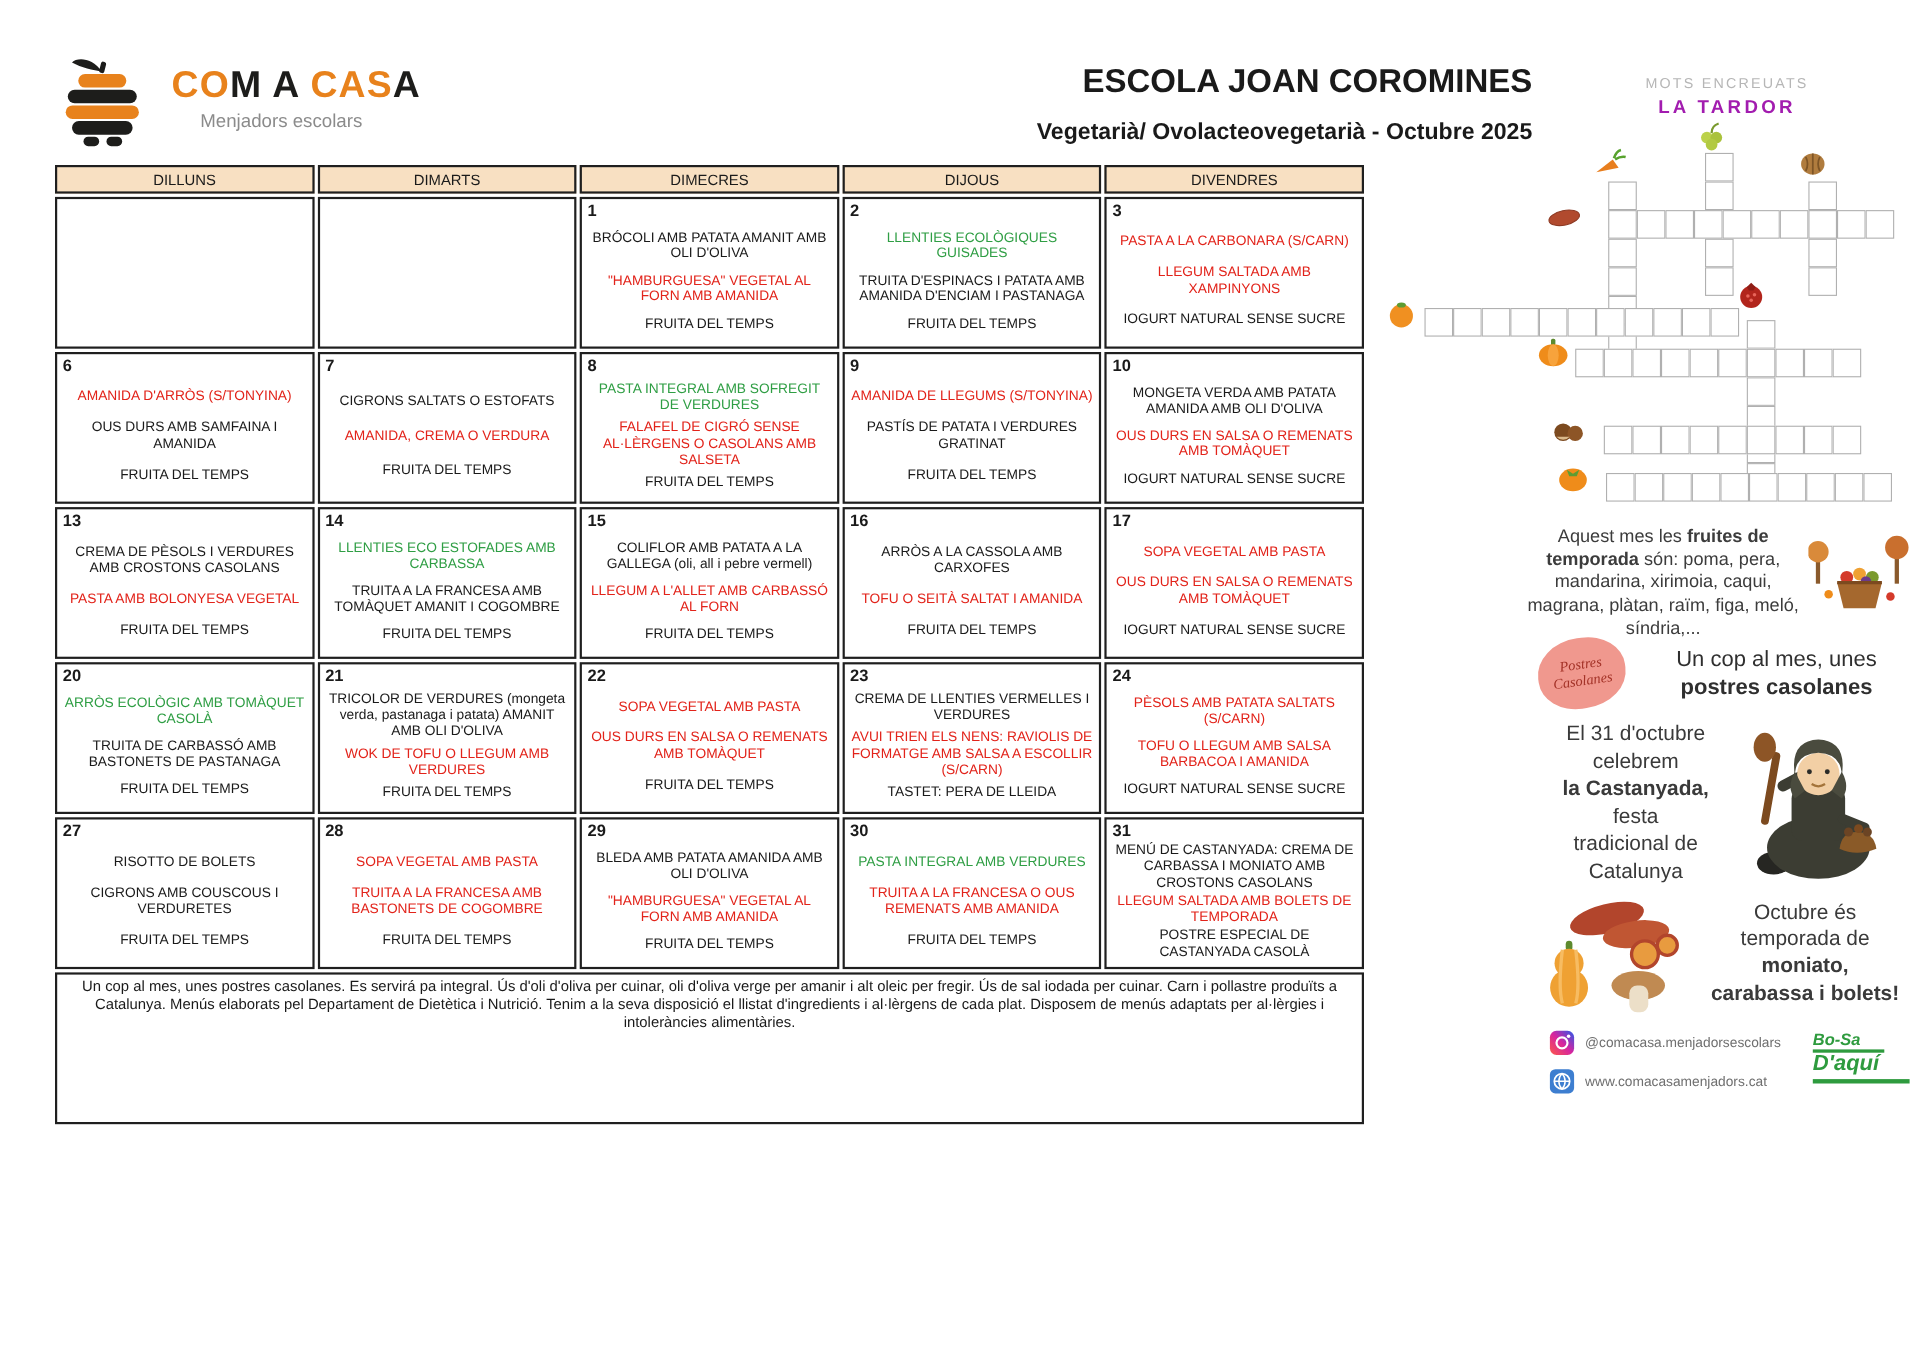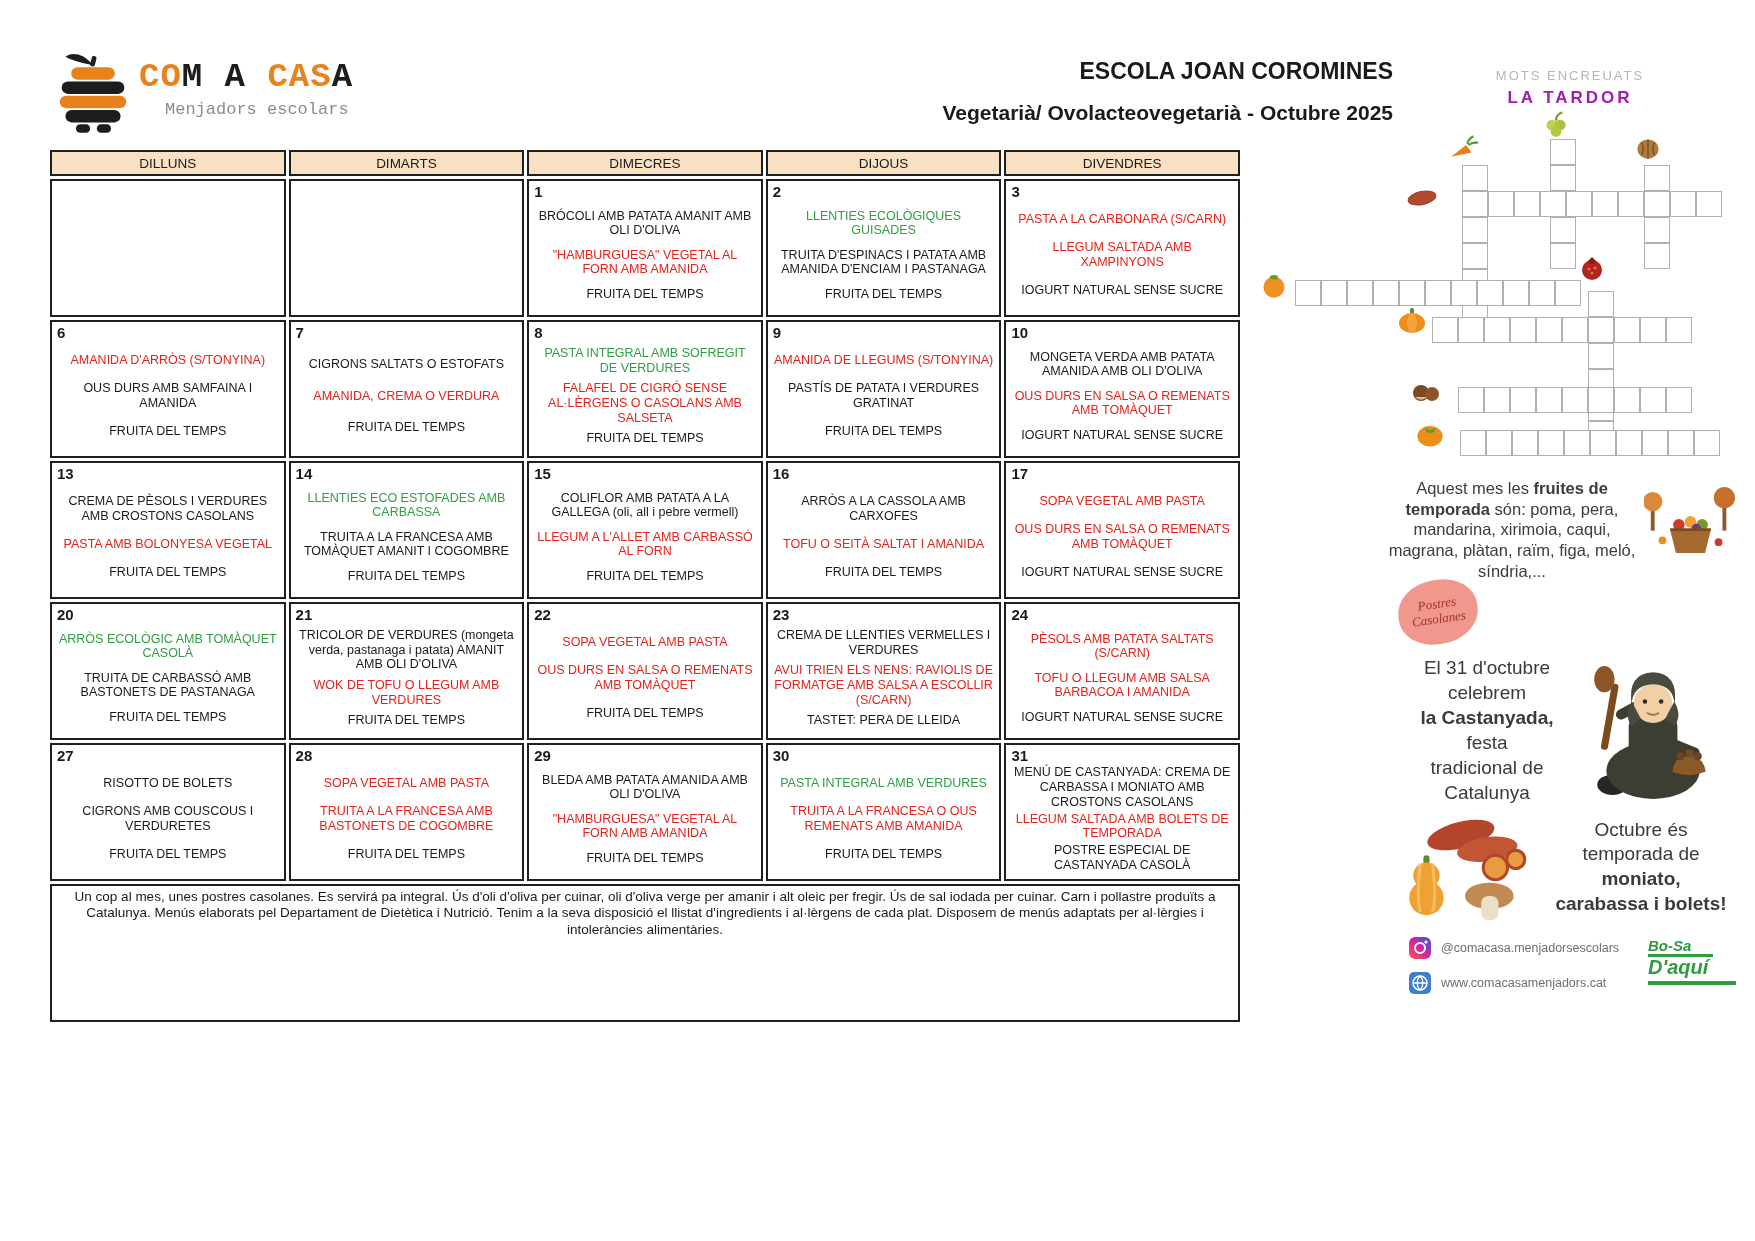--- a/index.html
+++ b/index.html
@@ -1,29 +1,29 @@
 <!DOCTYPE html>
 <html><head>
 <meta charset="utf-8">
 <style>
   html,body{margin:0;padding:0;}
   body{width:1755px;height:1241px;position:relative;background:#fff;
        font-family:"Liberation Sans",sans-serif;color:#1a1a1a;overflow:hidden;}
 
   
-  .logo{position:absolute;left:55px;top:48px;display:flex;align-items:flex-start;gap:8px;font-family:Liberation Mono, monospace;}
+  .logo{position:absolute;left:55px;top:48px;display:flex;align-items:flex-start;gap:25px;}
   .logo-mark{width:76px;height:88px;}
   .brand-wrap{padding-top:12px;}
   .brand{font-size:34px;font-weight:bold;letter-spacing:1px;line-height:1;}
   .brand .c-orange{color:#e8821c;}
   .brand .c-dark{color:#1d1d1b;}
   .brand-sub{font-size:17px;color:#8b8b8b;margin-top:6px;margin-left:26px;}
 
   .titles{position:absolute;top:58px;right:362px;text-align:right;}
-  .school{font-size:23px;font-weight:bold;}
+  .school{font-size:30px;font-weight:bold;}
   .menu-title{font-size:21px;font-weight:bold;margin-top:16px;}
 
   
   table.calendar{position:absolute;left:47px;top:147px;width:1196px;
      border-collapse:separate;border-spacing:3px;table-layout:fixed;}
   table.calendar th{background:#f8e0c2;border:2px solid #1f1f1f;font-size:13.5px;
      font-weight:normal;height:20px;padding:1px;}
   table.calendar td{border:2px solid #1f1f1f;vertical-align:top;height:128px;
      padding:3px 5px;background:#fff;}
   td.empty{background:#f8e0c2;}
@@ -453,20 +453,24 @@
     <circle cx="19" cy="62" r="4" fill="#ef8c1a"></circle>
     <circle cx="77" cy="64" r="4" fill="#d43a2a"></circle>
   </svg>
 </div>
 
 <div class="postres">
   <div class="badge">
       <div>Postres</div>
       <div>Casolanes</div>
     </div>
+  <div class="postres-text">
+      <div>Un cop al mes, unes</div>
+      <div class="b">postres casolanes</div>
+    </div>
 </div>
 
 <div class="castanyada">
   <div class="cast-text">
       <div>El 31 d'octubre</div>
       <div>celebrem</div>
       <div class="b">la Castanyada,</div>
       <div>festa</div>
       <div>tradicional de</div>
       <div>Catalunya</div>

